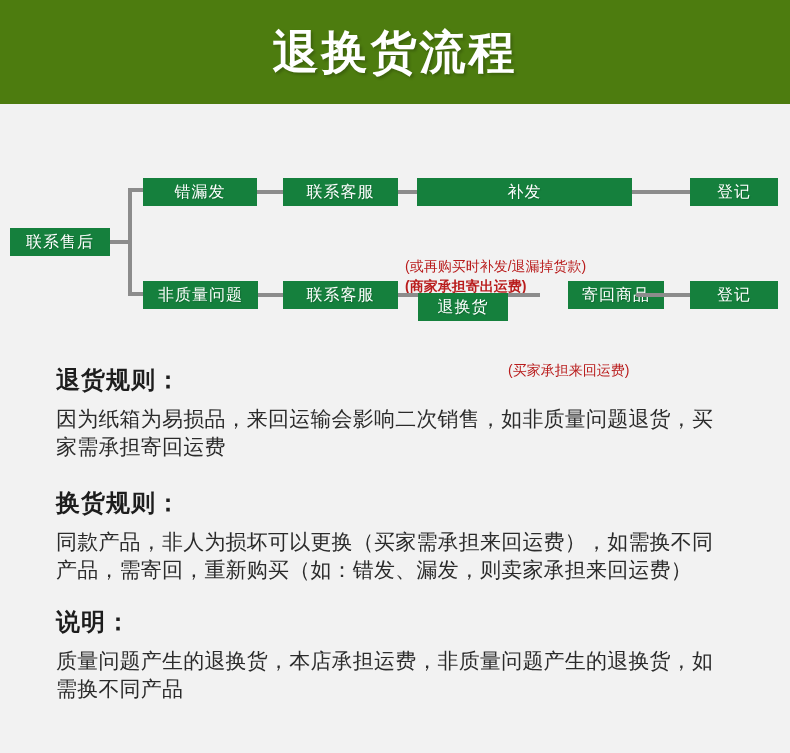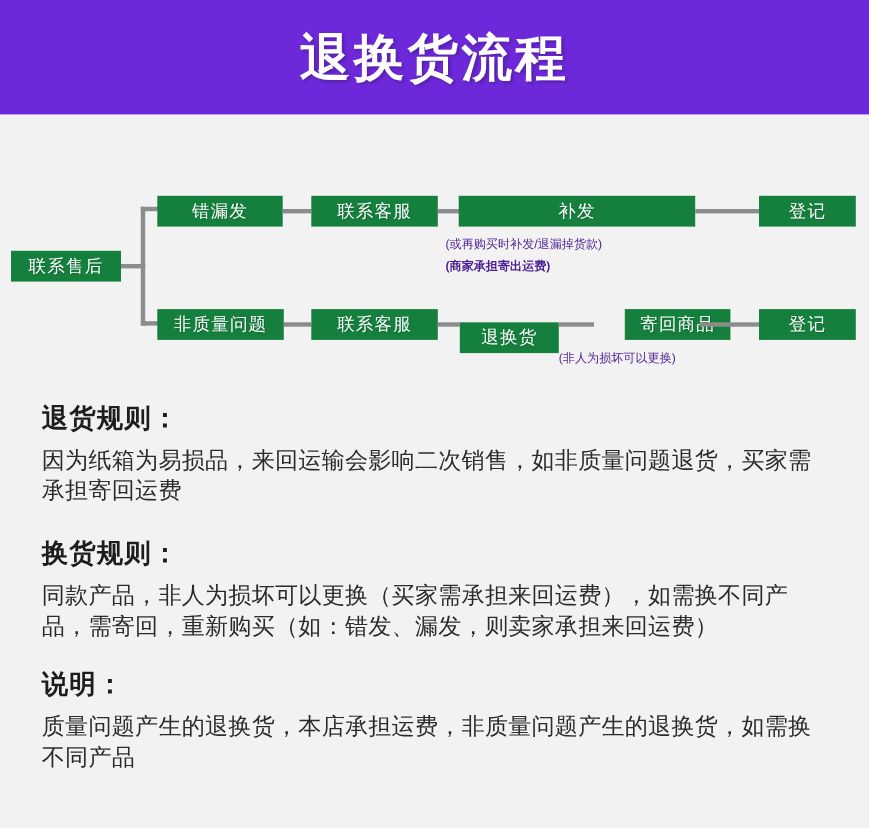--- a/index.html
+++ b/index.html
@@ -18,21 +18,21 @@
     height: 753px;
     background: #f2f2f2;
   }
 
   
   .banner {
     position: absolute;
     left: 0; top: 0;
     width: 790px;
     height: 104px;
-    background: #6d28d9;
+    background: #4d7c0f;
     display: flex;
     align-items: center;
     justify-content: center;
   }
   .banner-title {
     color: #ffffff;
     font-size: 46px;
     font-weight: bold;
     letter-spacing: 3px;
     line-height: 1;
@@ -63,33 +63,34 @@
 
   .conn {
     position: absolute;
     background: #8c8c8c;
   }
   .conn.h { height: 4px; }
   .conn.v { width: 4px; }
 
   .note {
     position: absolute;
-    color: #4c1d95;
-    font-size: 11px;
+    color: #b91c1c;
+    font-size: 14px;
     white-space: nowrap;
     line-height: 20px;
+    margin-top: 44px;
   }
 
   
   .sections {
     position: absolute;
     left: 0; top: 364px;
     width: 790px;
   }
-  .section { padding: 0 38px; }
+  .section { padding: 0 56px; }
   .sec-head {
     font-size: 24px;
     font-weight: bold;
     color: #1d1d1d;
     letter-spacing: 1px;
     margin-bottom: 9px;
   }
   .sec-body {
     font-size: 21px;
     color: #2b2b2b;
@@ -149,21 +150,21 @@
     <div class="node" style="left:418px; top:189px; width:90px;text-align:center;">退换货</div>
 
     <div class="conn h" style="left:508px; top:189px; width:32px;"></div>
 
     <div class="node" style="left:568px; top:177px; width:96px;">寄回商品</div>
 
     <div class="conn h" style="left:636px; top:189px; width:54px;"></div>
 
     <div class="node" style="left:690px; top:177px; width:88px;">登记</div>
 
-    <div class="note" style="left:508px; top:212px;">(非人为损坏可以更换)</div>
+    <div class="note" style="left:508px; top:212px;">(买家承担来回运费)</div>
 
   </div>
 
   <div class="sections">
 
     <div class="section">
       <div class="sec-head">退货规则：</div>
       <div class="sec-body">因为纸箱为易损品，来回运输会影响二次销售，如非质量问题退货，买家需承担寄回运费</div>
     </div>
 

